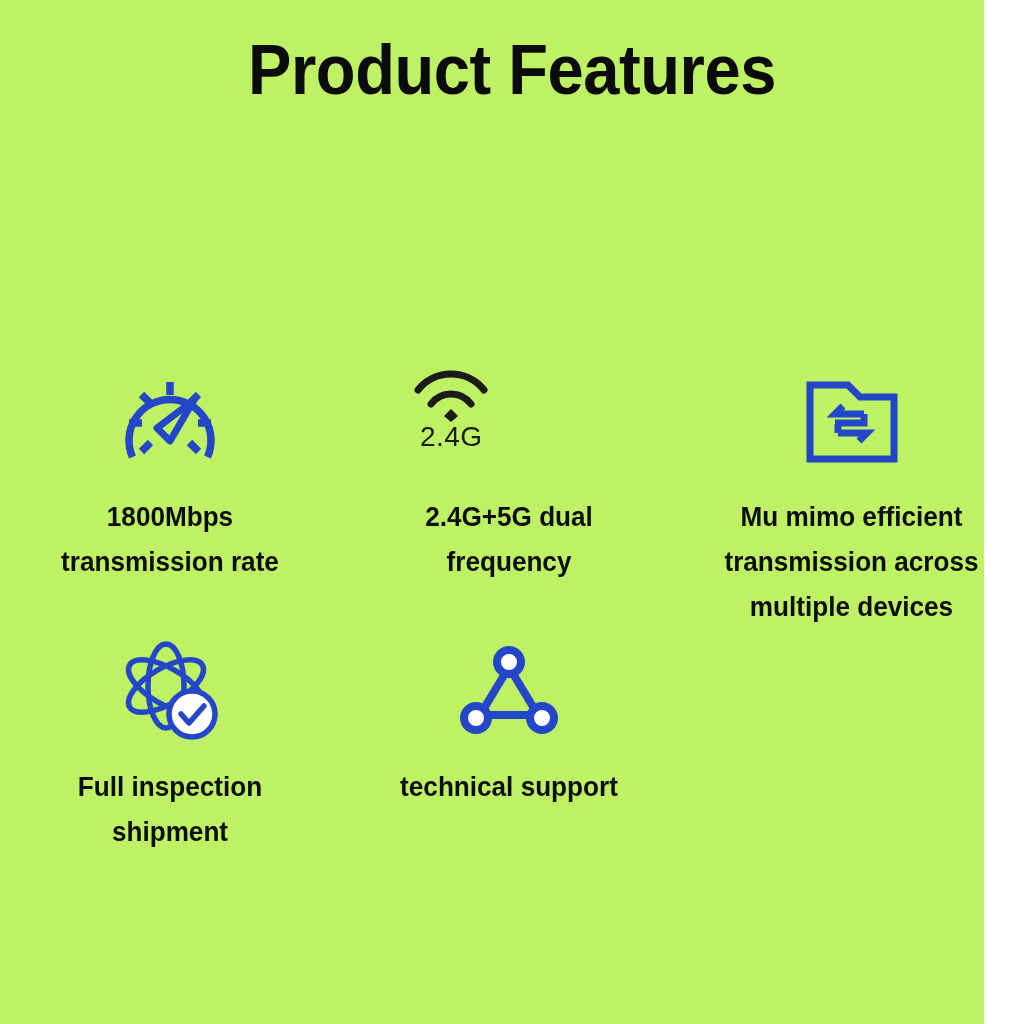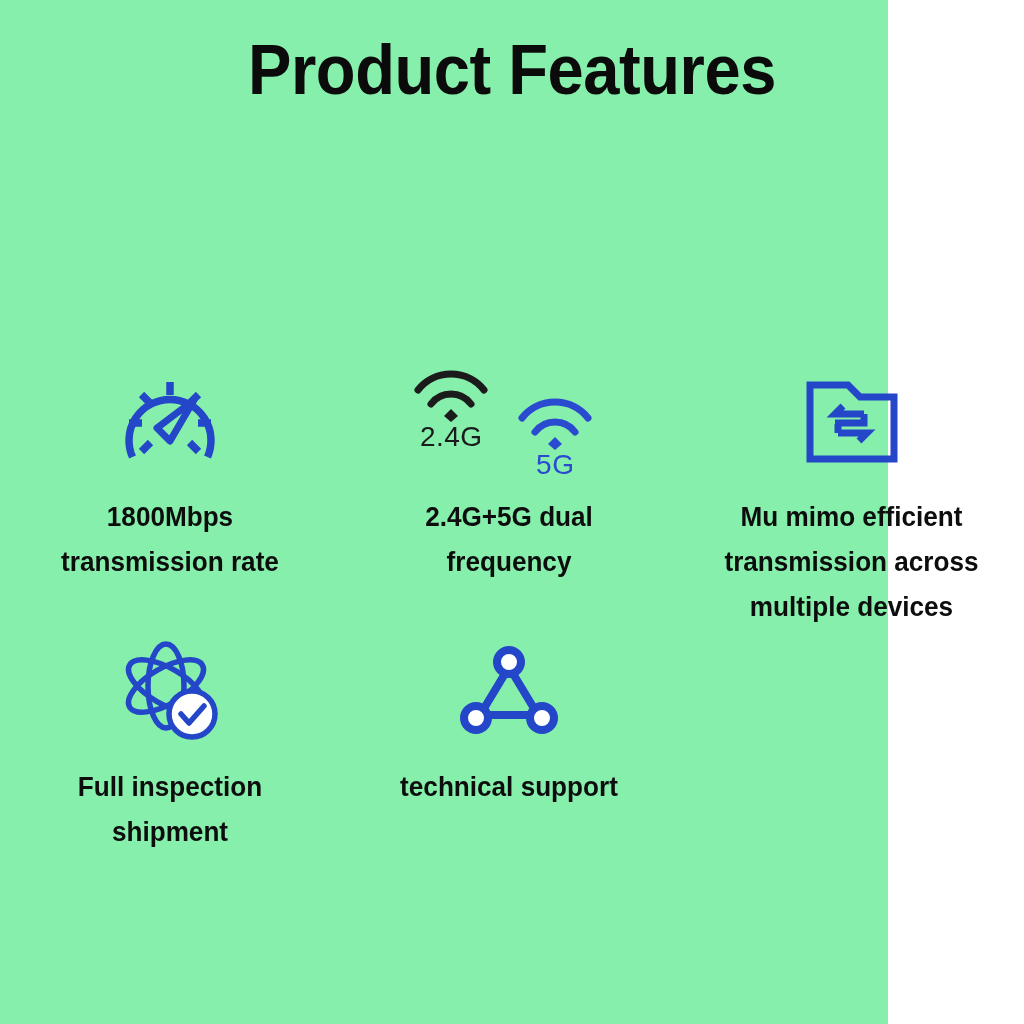--- a/index.html
+++ b/index.html
@@ -9,23 +9,23 @@
   }
   body {
     width: 1024px;
     height: 1024px;
     overflow: hidden;
     font-family: "Liberation Sans", sans-serif;
     color: #111111;
   }
   .page {
     position: relative;
-    width: 888px;
+    width: 984px;
     height: 1024px;
-    background: #86efac;
+    background: #bef264;
     box-sizing: border-box;
   }
 
   
   .title {
     position: absolute;
     top: 28px;
     left: 0;
     width: 1024px;
     text-align: center;
@@ -159,30 +159,20 @@
           <div class="wifi-24">
             <svg width="78" height="58" viewBox="0 0 78 58">
               <g fill="none" stroke="#1b1b1b" stroke-width="7" stroke-linecap="round">
                 <path d="M6 26 A42 42 0 0 1 72 26"></path>
                 <path d="M19 40 A25 25 0 0 1 59 40"></path>
               </g>
               <path d="M39 45 L46 52 L39 58 L32 52 Z" fill="#1b1b1b"></path>
             </svg>
             <div class="wifi-label">2.4G</div>
           </div>
-          <div class="wifi-5">
-            <svg width="78" height="58" viewBox="0 0 78 58">
-              <g fill="none" stroke="#2a4ad0" stroke-width="7" stroke-linecap="round">
-                <path d="M6 26 A42 42 0 0 1 72 26"></path>
-                <path d="M19 40 A25 25 0 0 1 59 40"></path>
-              </g>
-              <path d="M39 45 L46 52 L39 58 L32 52 Z" fill="#2a4ad0"></path>
-            </svg>
-            <div class="wifi-label">5G</div>
-          </div>
         </div>
       </div>
       <div class="caption">
         <div>2.4G+5G dual</div>
         <div>frequency</div>
       </div>
     </div>
 
     <div class="cell r1 cell-mimo">
       <div class="icon-wrap">

